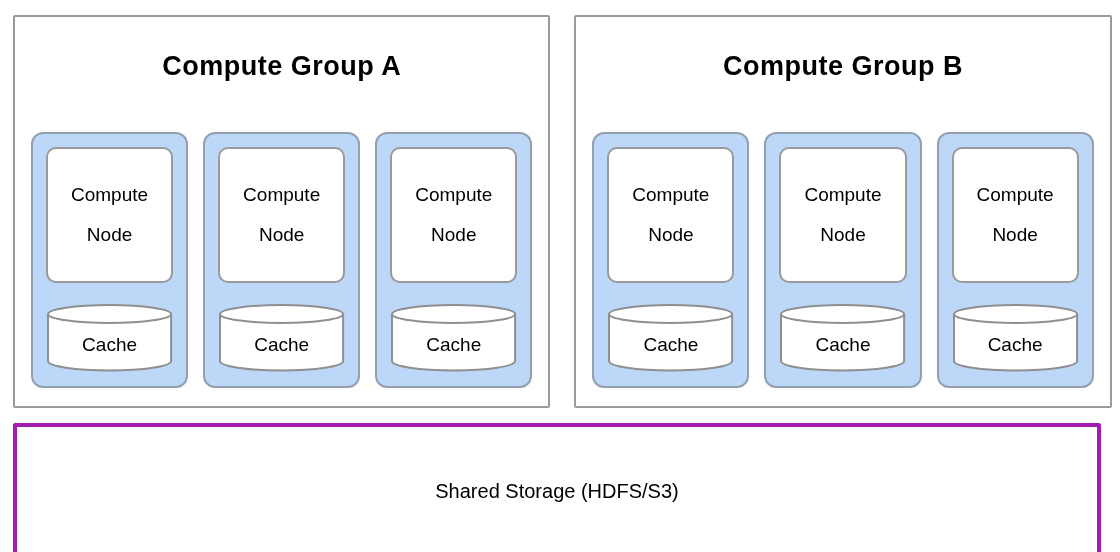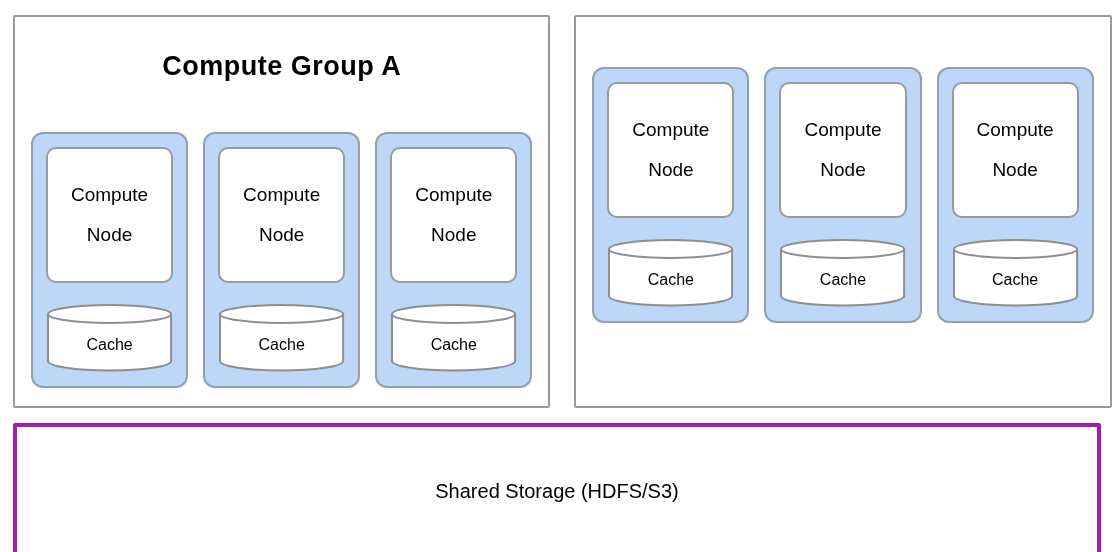--- a/index.html
+++ b/index.html
@@ -64,21 +64,21 @@
     position: relative;
     height: 70px;
   }
   .cache svg { position: absolute; left: 0; top: 0; width: 100%; height: 100%; display: block; }
   .cache-label {
     position: absolute;
     left: 0; right: 0; top: 16px; bottom: 2px;
     display: flex;
     align-items: center;
     justify-content: center;
-    font-size: 16px;
+    font-size: 19px;
   }
   .storage-box {
     margin-top: 15px;
     height: 136px;
     background: #fff;
     border: 4px solid #a21caf;
     border-radius: 2px;
     display: flex;
     align-items: center;
     justify-content: center;
@@ -132,20 +132,21 @@
               <ellipse cx="63.5" cy="11" rx="61.5" ry="9" fill="#ffffff" stroke="#8f8f8f" stroke-width="2" vector-effect="non-scaling-stroke"></ellipse>
             </svg>
             <div class="cache-label">Cache</div>
           </div>
         </div>
 
       </div>
     </div>
 
     <div class="group-box">
+      <div class="group-title">Compute Group B</div>
       <div class="nodes-row">
 
         <div class="node-container">
           <div class="compute-node">
             <span>Compute Node</span>
           </div>
           <div class="cache">
             <svg viewBox="0 0 127 70" preserveAspectRatio="none">
               <path d="M2,11 L2,58 A61.5,9.5 0 0,0 125,58 L125,11" fill="#ffffff" stroke="#8f8f8f" stroke-width="2" vector-effect="non-scaling-stroke"></path>
               <ellipse cx="63.5" cy="11" rx="61.5" ry="9" fill="#ffffff" stroke="#8f8f8f" stroke-width="2" vector-effect="non-scaling-stroke"></ellipse>

